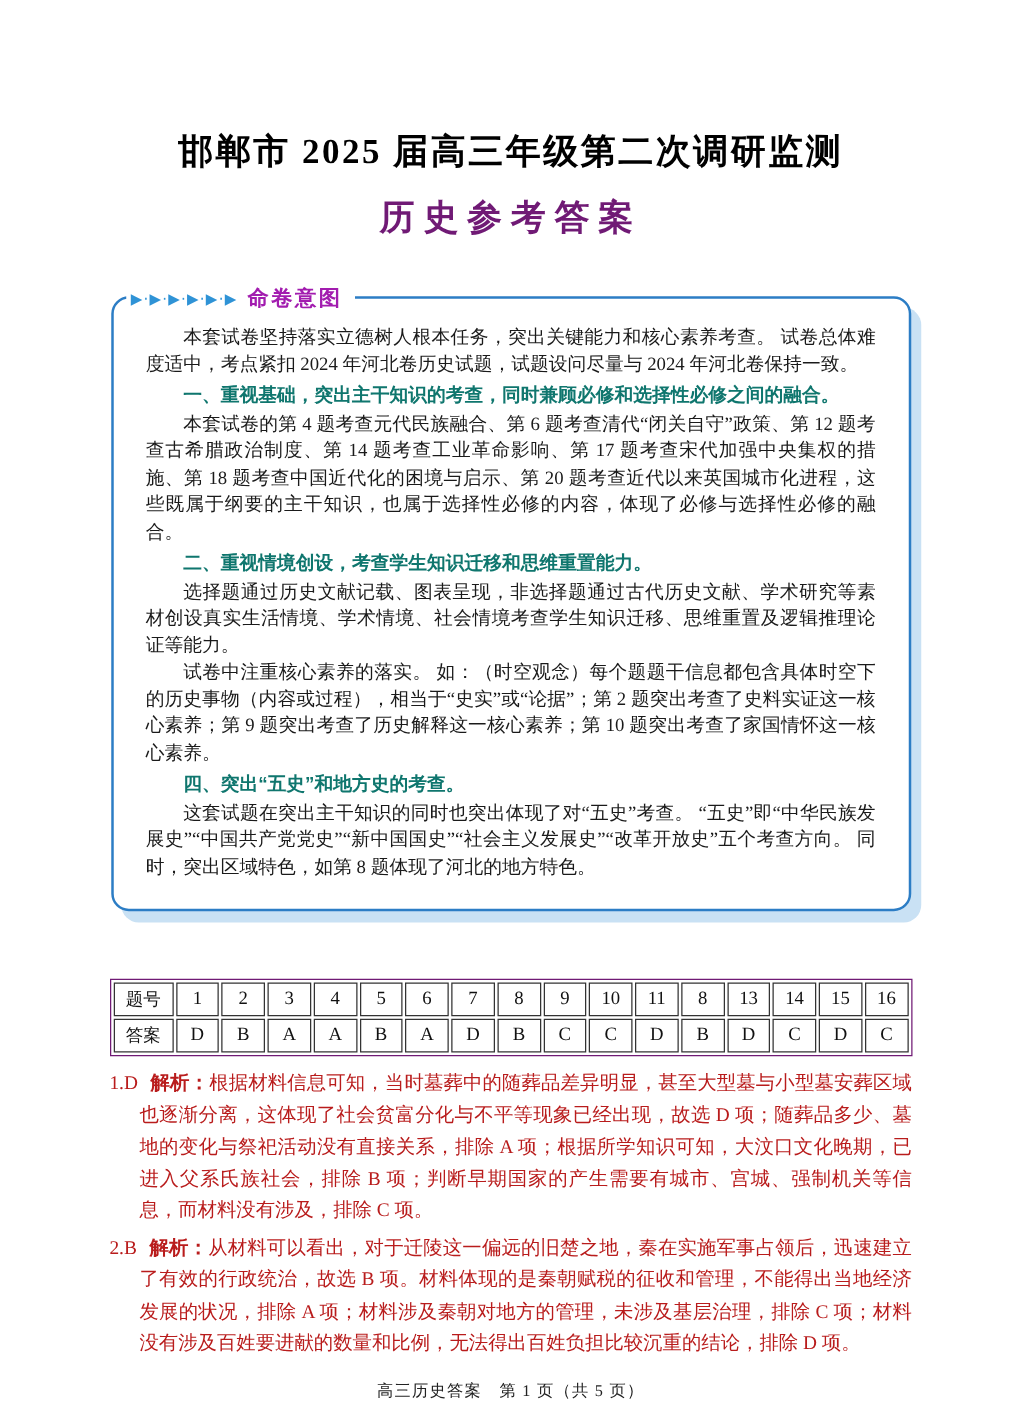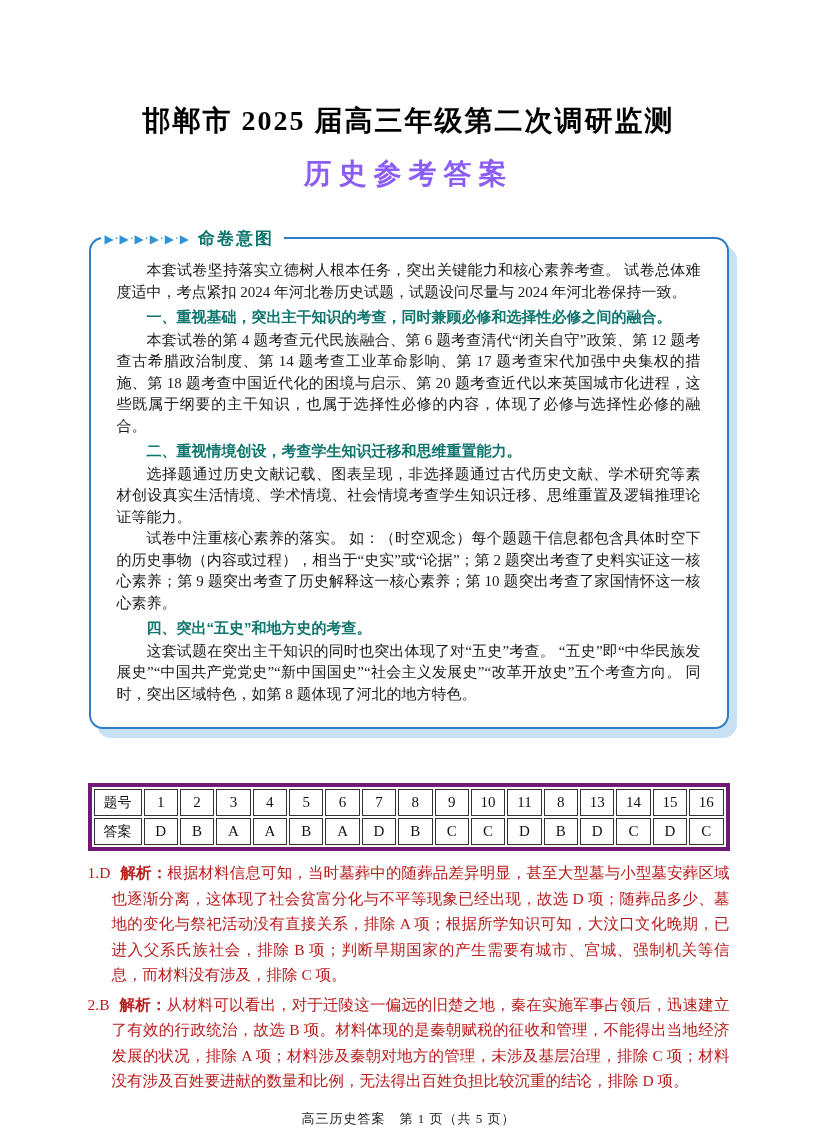--- a/index.html
+++ b/index.html
@@ -6,55 +6,55 @@
   .page {
     position:relative; width:817px; height:1138px; background:#ffffff;
     font-family:"Liberation Serif","DejaVu Serif",serif; color:#111; overflow:hidden;
   }
   .title {
     margin:0; padding-top:102px; text-align:center;
     font-size:28px; font-weight:700; letter-spacing:2px; color:#000;
   }
   .subtitle {
     text-align:center; font-size:28px; font-weight:600;
-    letter-spacing:7px; margin-top:15px; color:#8b5cf6;
+    letter-spacing:7px; margin-top:15px; color:#701a75;
   }
   .intent-box {
     box-sizing:border-box; width:640px; min-height:452px;
     margin:44px auto 0; position:relative;
     border:2px solid #2c7dc5; border-radius:14px;
     box-shadow:8px 9px 0 #c9e1f4;
     padding:21px 26px 22px; background:#fff;
   }
   .box-label {
     position:absolute; top:-13px; left:10px; height:25px;
     background:#ffffff; padding:0 10px 0 4px;
     display:flex; align-items:center;
   }
   .arrows {
     color:#2f93d6; font-size:12px; letter-spacing:1px; margin-right:8px;
     font-family:"DejaVu Sans",sans-serif;
   }
   .box-label-text {
     font-family:"Liberation Sans","DejaVu Sans",sans-serif;
-    font-weight:700; font-size:17px; color:#0f766e; letter-spacing:2px;
+    font-weight:700; font-size:17px; color:#a21caf; letter-spacing:2px;
   }
   .body-p {
     margin:0; font-size:15px; line-height:21.5px;
     text-align:justify; text-indent:2em; color:#1a1a1a;
   }
   .sec-h {
     margin:3px 0 2px; font-family:"Liberation Sans","DejaVu Sans",sans-serif;
     font-weight:700; font-size:15px; line-height:21.5px;
     color:#0f766e; text-indent:2em;
   }
   .answer-table {
     margin:54px auto 0; width:642px; table-layout:fixed;
     border-collapse:separate; border-spacing:2px;
-    border:4px solid #701a75; background:#fff;
+    border:1px solid #701a75; background:#fff;
   }
   .answer-table td {
     border:1px solid #333; text-align:center;
     font-size:15px; height:25px; padding:0; color:#111;
   }
   .answer-table td.rh { font-size:14px; }
   .expls { width:642px; margin:9px auto 0; }
   .expl {
     margin:0 0 4px; font-size:15.5px; line-height:25.5px;
     text-align:justify; color:#b91c1c;

